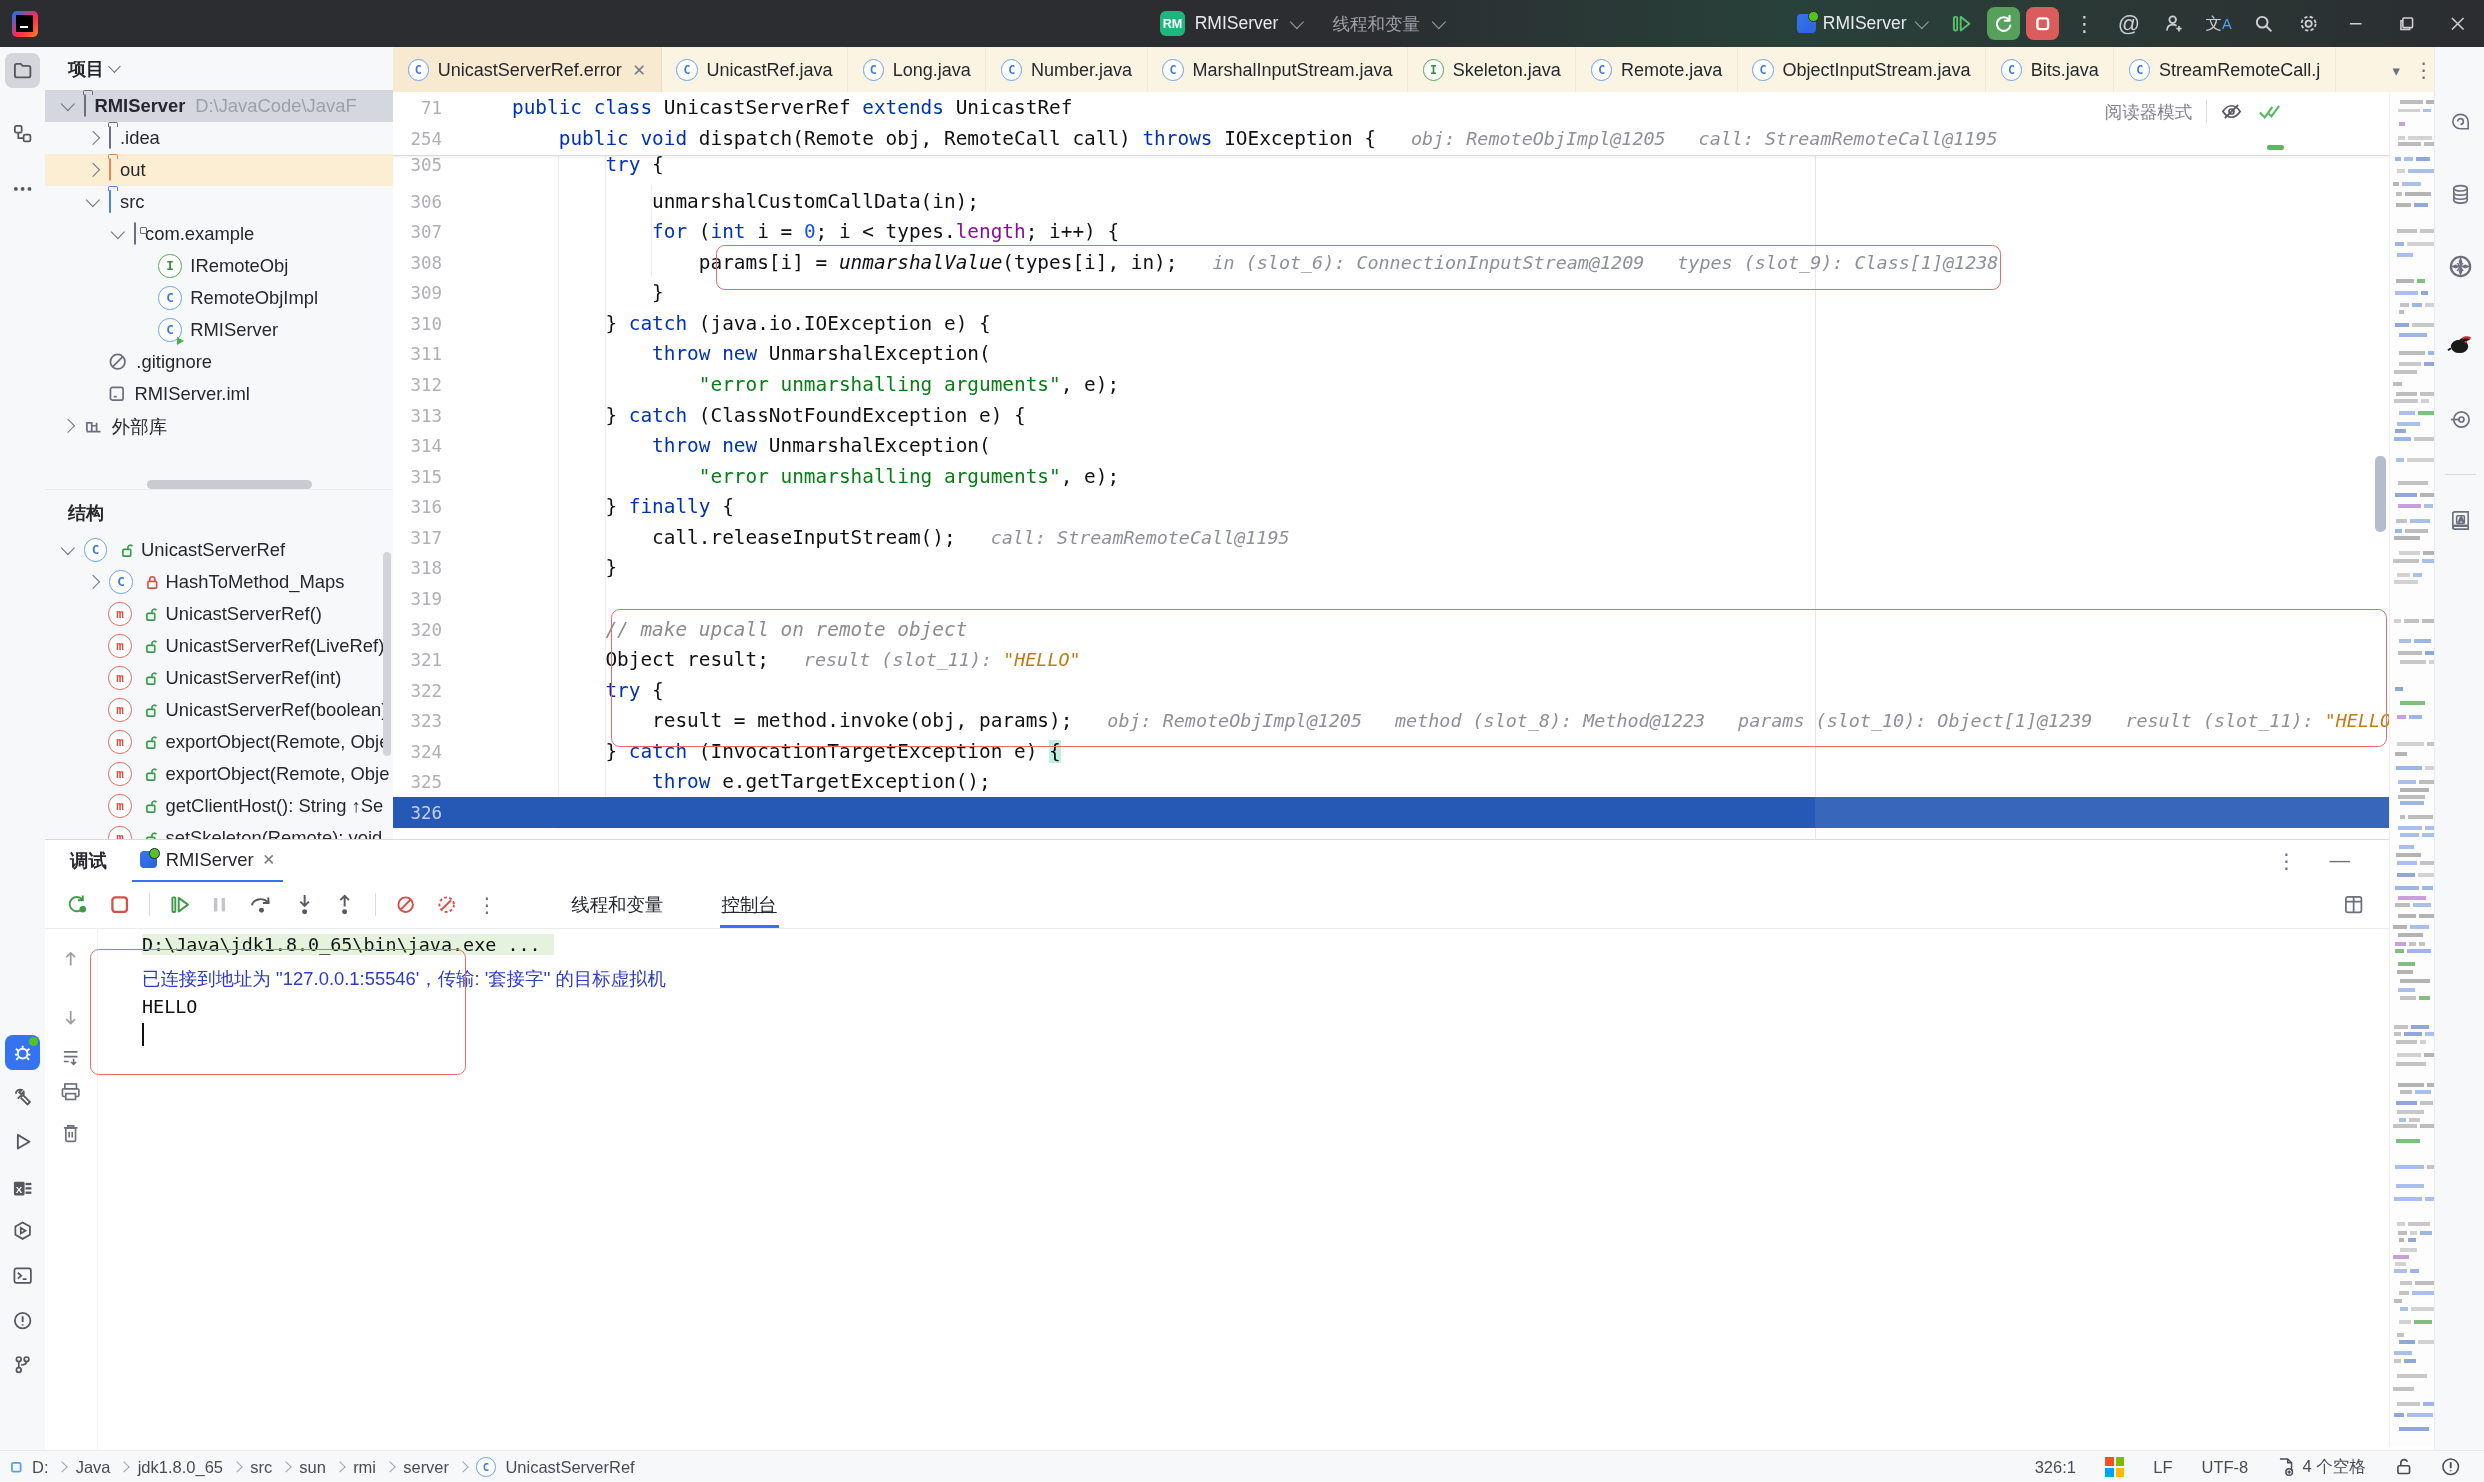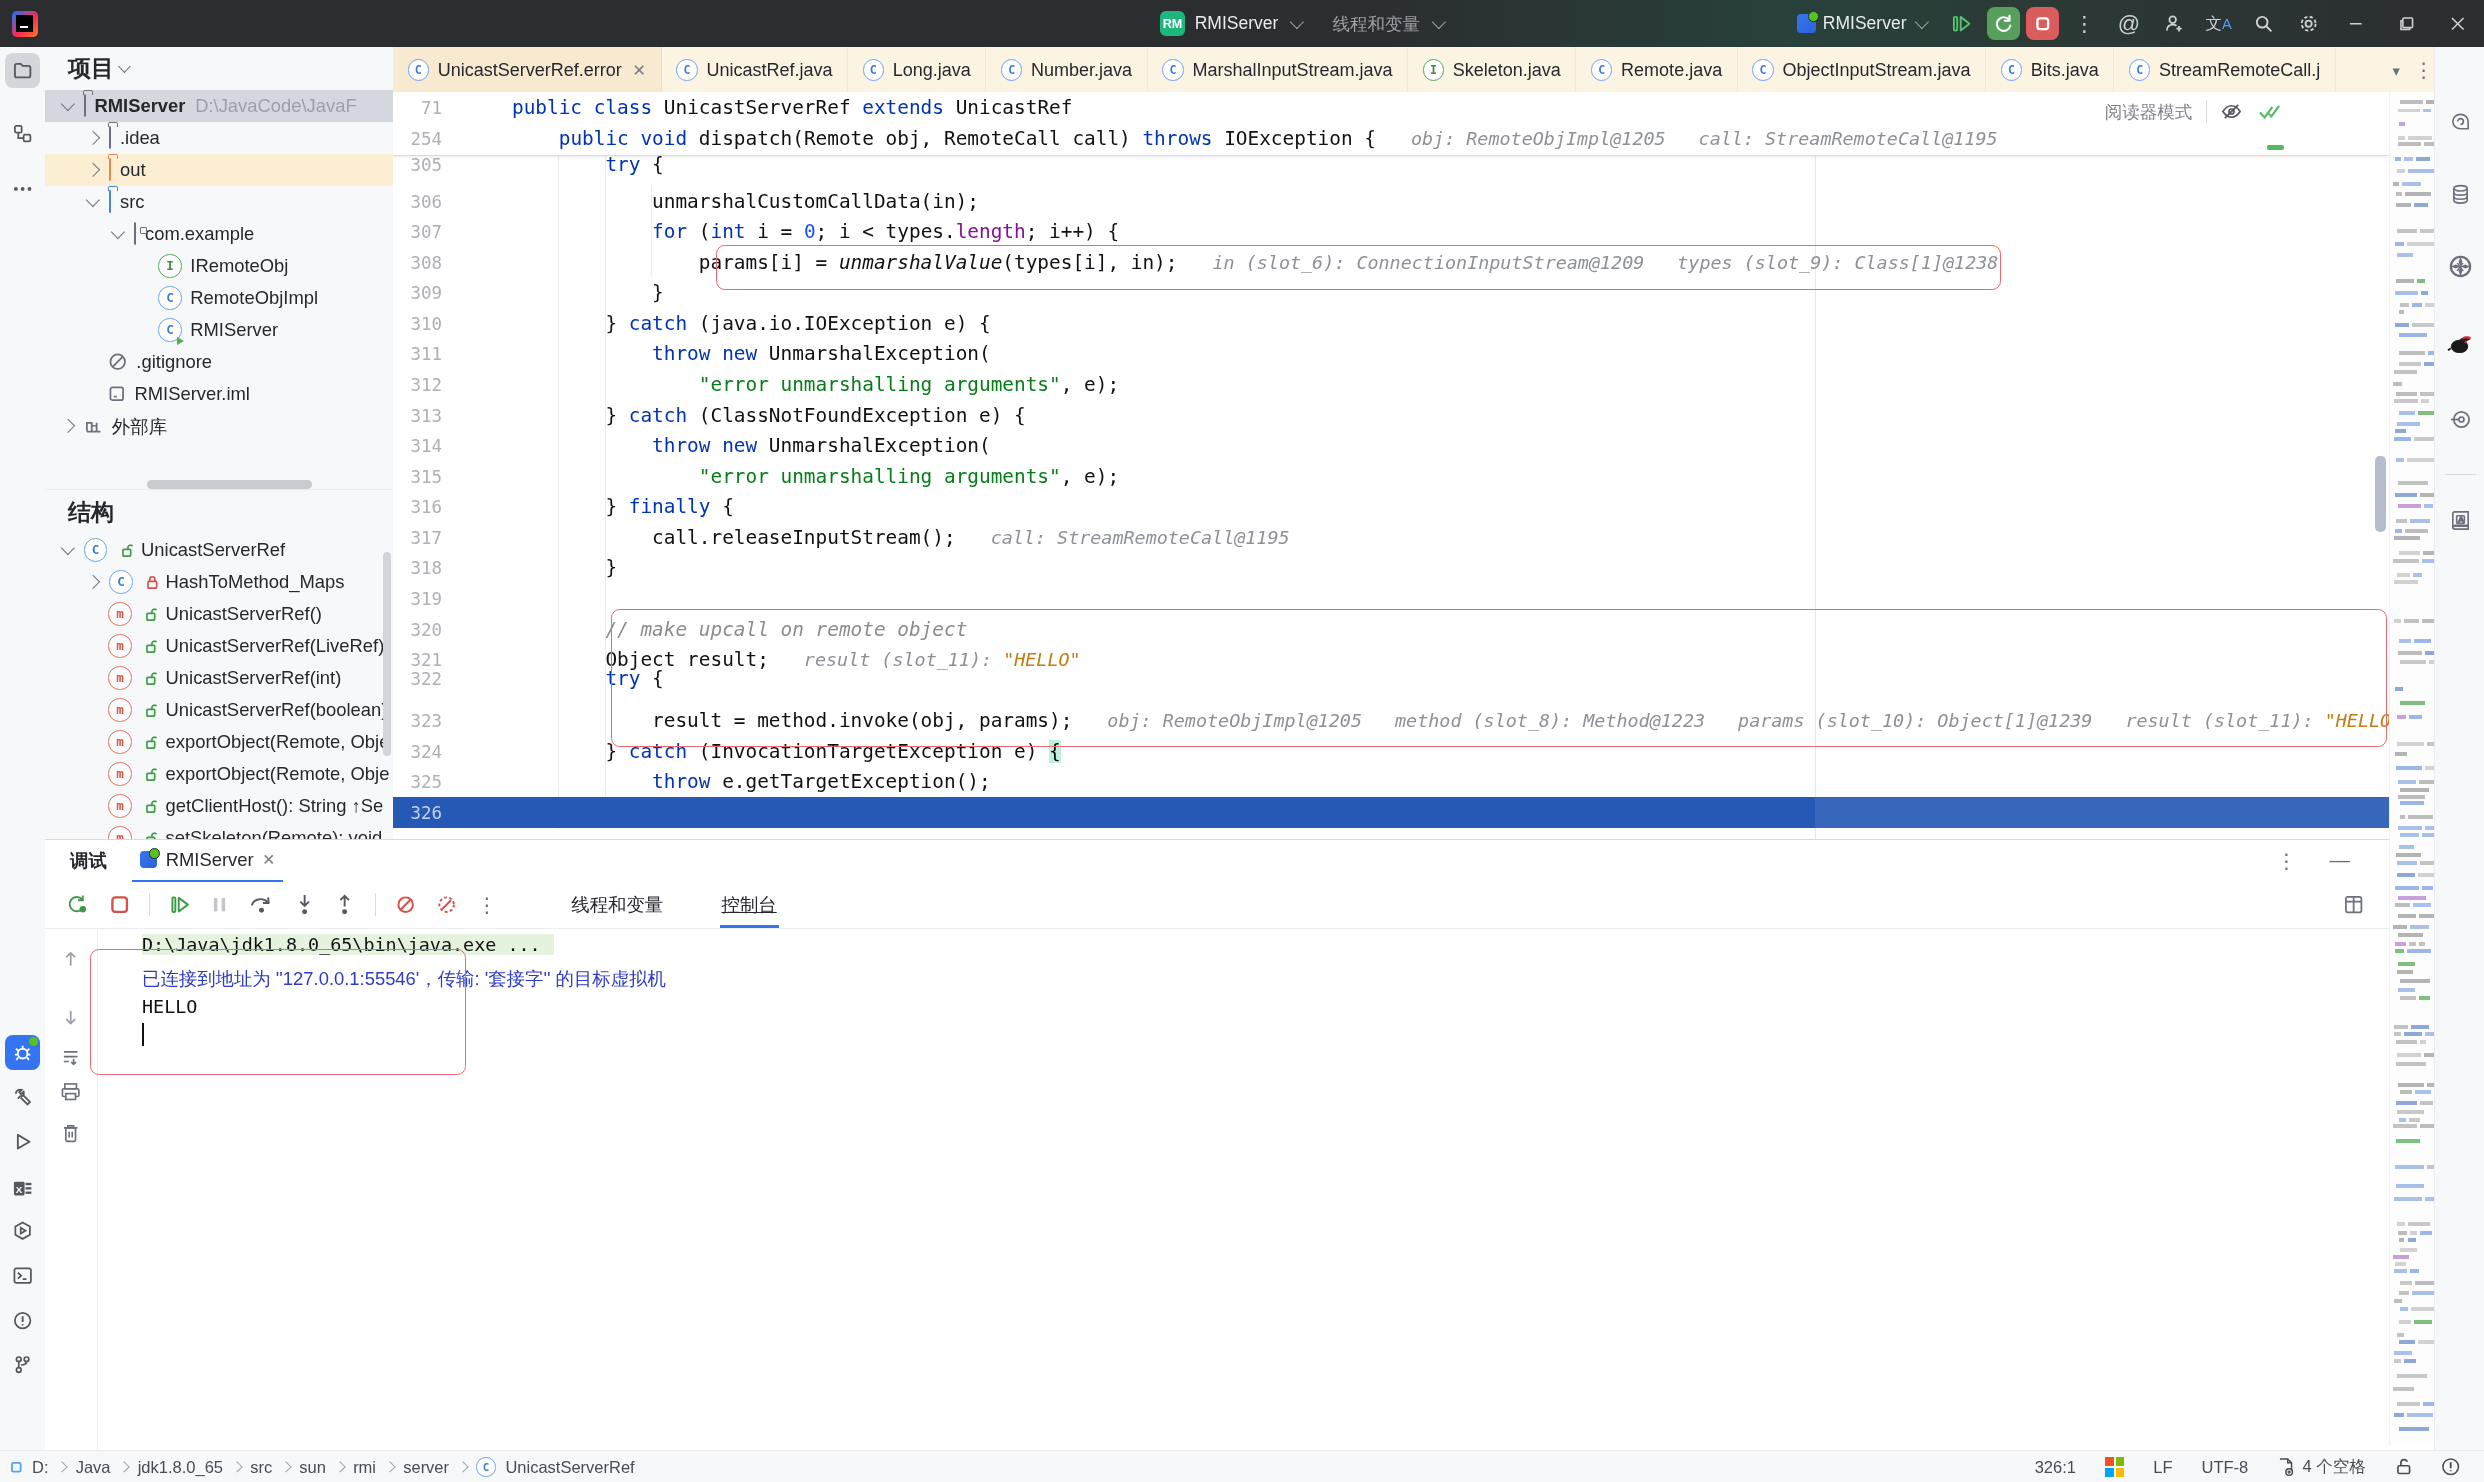--- a/index.html
+++ b/index.html
@@ -31,21 +31,21 @@
   .sqbtn.red{background:#db5c5c;}
   .winctl{width:45px;height:47px;display:flex;align-items:center;justify-content:center;}
   
   #left-strip{left:0;top:47px;width:45px;height:1403px;background:#f7f8fa;border-right:1px solid #ebecf0;}
   .strip-ic{position:absolute;left:4.9px;width:35px;height:35px;border-radius:7.8px;display:flex;align-items:center;justify-content:center;}
   .strip-ic.active{background:#d4d6db;}
   .strip-ic.dbg-active{background:#3574f0;}
   .strip-ic.dbg-active::after{content:"";position:absolute;right:1.9px;top:1.9px;width:8.7px;height:8.7px;border-radius:50%;background:#52c41a;}
   
   #left-panel{left:45px;top:47px;width:348px;height:793px;background:#f7f8fa;border-right:1px solid #ebecf0;overflow:hidden;}
-  .panel-head{height:43px;display:flex;align-items:center;padding-left:23px;font-size:23px;font-weight:bold;color:#26282e;gap:6px;}
+  .panel-head{height:43px;display:flex;align-items:center;padding-left:23px;font-size:18px;font-weight:bold;color:#26282e;gap:6px;}
   .dchev{width:7.8px;height:7.8px;border-right:1.9px solid #6c707e;border-bottom:1.9px solid #6c707e;transform:rotate(45deg);margin-top:-3.9px;}
   .tree{font-size:18.4px;color:#26282e;}
   .tree-row{height:32px;display:flex;align-items:center;white-space:nowrap;position:relative;}
   .tree-row.sel{background:#d4d8de;}
   .tree-row.hl{background:#fbeed2;}
   .trow-chev{width:8.7px;height:8.7px;border-right:1.9px solid #6c707e;border-bottom:1.9px solid #6c707e;flex:none;margin-right:11.6px;}
   .trow-chev.right{transform:rotate(-45deg);}
   .trow-chev.down{transform:rotate(45deg);margin-top:-3.9px;}
   .trow-chev.none{border:none;}
   .t-ic{flex:none;margin-right:8.7px;position:relative;}
@@ -569,21 +569,21 @@
       <div class="codeline" style="top: 277px;"><span class="lnum">312</span><span class="lbody"><span class="tk-p">                </span><span class="tk-s">"error unmarshalling arguments"</span><span class="tk-p">, e);</span></span></div>
       <div class="codeline" style="top: 308px;"><span class="lnum">313</span><span class="lbody"><span class="tk-p">        } </span><span class="tk-k">catch</span><span class="tk-p"> (ClassNotFoundException e) {</span></span></div>
       <div class="codeline" style="top: 338px;"><span class="lnum">314</span><span class="lbody"><span class="tk-p">            </span><span class="tk-k">throw</span><span class="tk-p"> </span><span class="tk-k">new</span><span class="tk-p"> UnmarshalException(</span></span></div>
       <div class="codeline" style="top: 369px;"><span class="lnum">315</span><span class="lbody"><span class="tk-p">                </span><span class="tk-s">"error unmarshalling arguments"</span><span class="tk-p">, e);</span></span></div>
       <div class="codeline" style="top: 399px;"><span class="lnum">316</span><span class="lbody"><span class="tk-p">        } </span><span class="tk-k">finally</span><span class="tk-p"> {</span></span></div>
       <div class="codeline" style="top: 430px;"><span class="lnum">317</span><span class="lbody"><span class="tk-p">            call.releaseInputStream();</span><span class="hintwrap"><span class="hint">call: StreamRemoteCall@1195</span></span></span></div>
       <div class="codeline" style="top: 460px;"><span class="lnum">318</span><span class="lbody"><span class="tk-p">        }</span></span></div>
       <div class="codeline" style="top: 491px;"><span class="lnum">319</span><span class="lbody"></span></div>
       <div class="codeline" style="top: 522px;"><span class="lnum">320</span><span class="lbody"><span class="tk-p">        </span><span class="tk-c">// make upcall on remote object</span></span></div>
       <div class="codeline" style="top: 552px;"><span class="lnum">321</span><span class="lbody"><span class="tk-p">        Object result;</span><span class="hintwrap"><span class="hint">result (slot_11): <span class="hv">"HELLO"</span></span></span></span></div>
-      <div class="codeline" style="top: 571px;"><span class="lnum">322</span><span class="lbody"><span class="tk-p">        </span><span class="tk-k">try</span><span class="tk-p"> {</span></span></div>
+      <div class="codeline" style="top: 583px;"><span class="lnum">322</span><span class="lbody"><span class="tk-p">        </span><span class="tk-k">try</span><span class="tk-p"> {</span></span></div>
       <div class="codeline" style="top: 613px;"><span class="lnum">323</span><span class="lbody"><span class="tk-p">            result = method.invoke(obj, params);</span><span class="hintwrap"><span class="hint">obj: RemoteObjImpl@1205</span><span class="hint">method (slot_8): Method@1223</span><span class="hint">params (slot_10): Object[1]@1239</span><span class="hint">result (slot_11): <span class="hv">"HELLO"</span></span></span></span></div>
       <div class="codeline" style="top: 644px;"><span class="lnum">324</span><span class="lbody"><span class="tk-p">        } </span><span class="tk-k">catch</span><span class="tk-p"> (InvocationTargetException e) </span><span class="tk-h">{</span></span></div>
       <div class="codeline" style="top: 674px;"><span class="lnum">325</span><span class="lbody"><span class="tk-p">            </span><span class="tk-k">throw</span><span class="tk-p"> e.getTargetException();</span></span></div>
       <div class="codeline execline" style="top: 705px;"><span class="lnum">326</span><span class="lbody"></span><span style="position: absolute; inset: 0px 0px 0px 1422px; background: rgba(255, 255, 255, 0.08);"></span></div>
     </div>
   <div id="sticky">
       <div class="codeline" style="top: 0px;"><span class="lnum">71</span><span class="lbody"><span class="tk-k">public</span><span class="tk-p"> </span><span class="tk-k">class</span><span class="tk-p"> UnicastServerRef </span><span class="tk-k">extends</span><span class="tk-p"> UnicastRef</span></span></div>
       <div class="codeline" style="top: 31px;"><span class="lnum">254</span><span class="lbody"><span class="tk-p">    </span><span class="tk-k">public</span><span class="tk-p"> </span><span class="tk-k">void</span><span class="tk-p"> dispatch(Remote obj, RemoteCall call) </span><span class="tk-k">throws</span><span class="tk-p"> IOException {</span><span class="hintwrap"><span class="hint">obj: RemoteObjImpl@1205</span><span class="hint">call: StreamRemoteCall@1195</span></span></span></div>
     </div>
   <div class="annot" style="left:323px;top:153px;width:1283px;height:43px;"></div>

